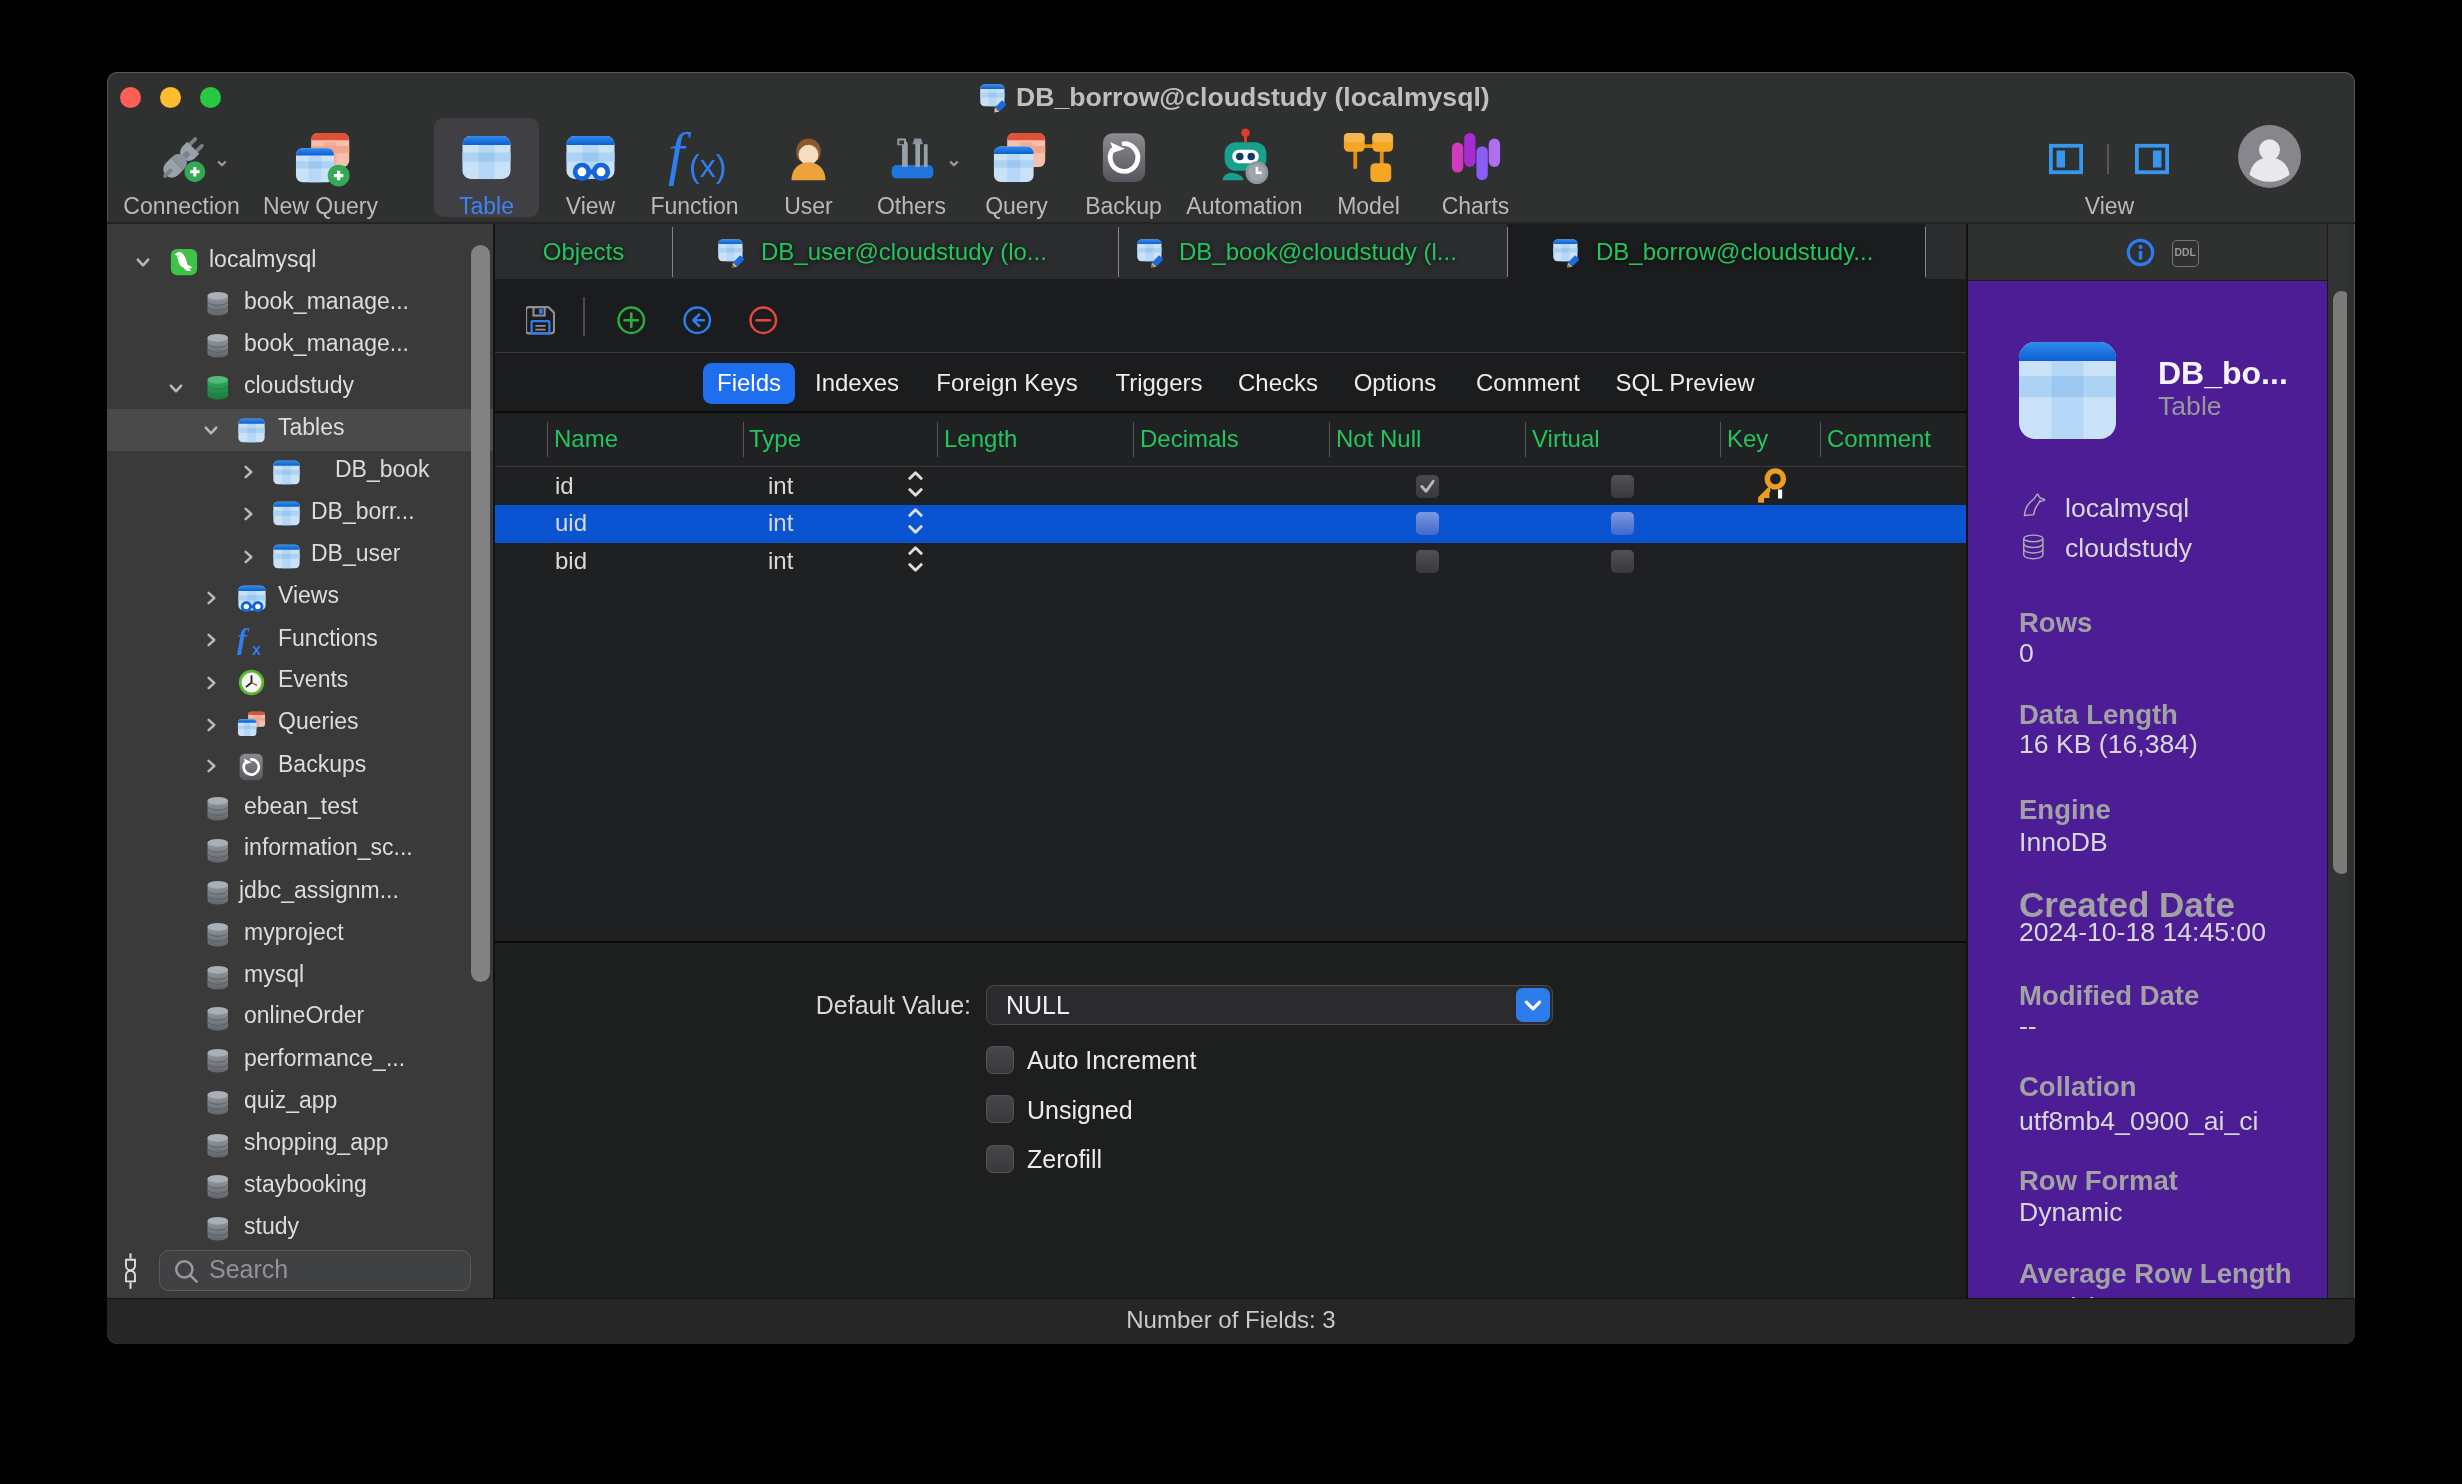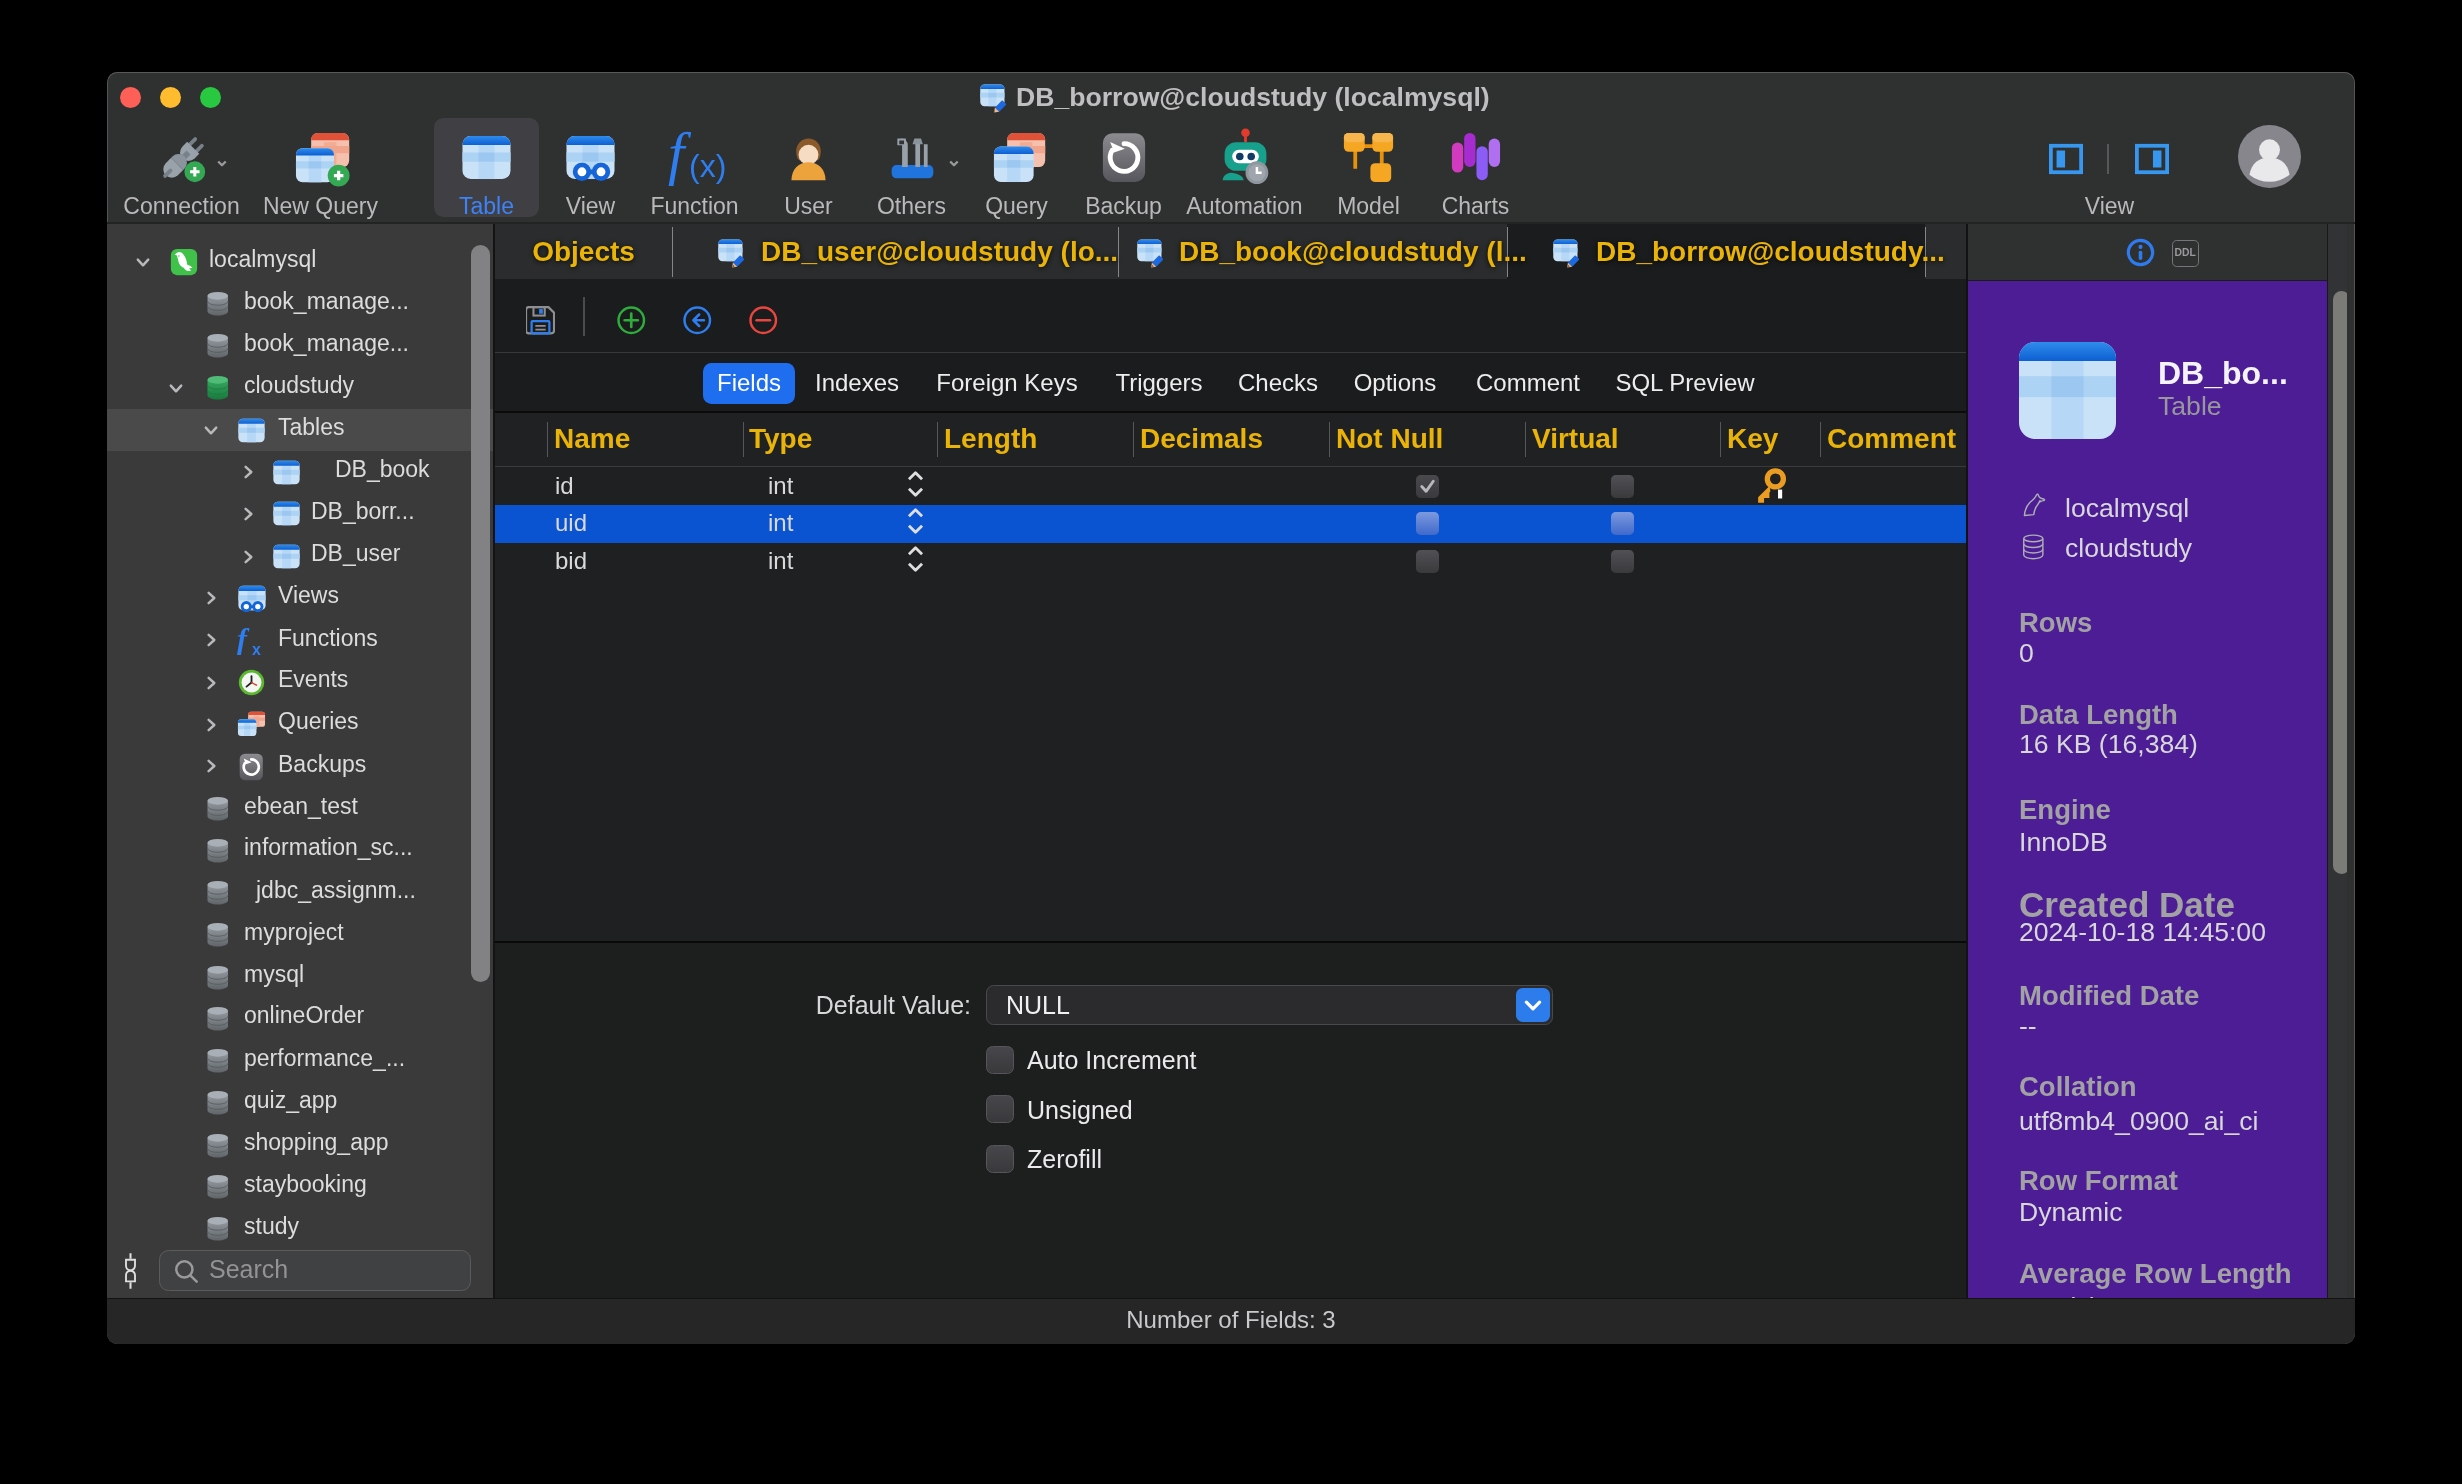--- a/index.html
+++ b/index.html
@@ -3,21 +3,21 @@
 <meta charset="utf-8">
 <style>
   html,body{margin:0;padding:0;}
   body{width:2462px;height:1485px;background:#000;font-family:"Liberation Sans",sans-serif;position:relative;overflow:hidden;}
   .abs{position:absolute;}
   #win{position:absolute;left:107px;top:72px;width:2248px;height:1272px;background:#2f3030;border-radius:10.4px;overflow:hidden;box-shadow:inset 0 0 0 0.9px #59595b;}
   .lbl{color:#b9b9bb;font-size:23px;}
   .treelbl{color:#dcdcdd;font-size:23px;white-space:nowrap;}
   .chev{color:#a6a6a8;font-weight:bold;}
   svg{display:block;}
-  .hdrtxt{color:#eab308;font-size:28px;font-weight:bold;}
+  .hdrtxt{color:#22c55e;font-size:24px;}
   .celltxt{color:#d9d9da;font-size:24px;text-align:right;}
 </style>
 </head>
 <body>
 <svg width="0" height="0" style="position:absolute">
 <defs>
 <linearGradient id="gTblTop" x1="0" y1="0" x2="0" y2="1">
         <stop offset="0" stop-color="#2f8ceb"></stop>
         <stop offset="1" stop-color="#0d5fd3"></stop>
       </linearGradient>
@@ -435,21 +435,21 @@
         <svg width="27.5" height="29" viewBox="0 0 64 68">
           <use href="#sCylGray" width="64" height="64" y="2"></use>
         </svg>
       </div>
     <div class="abs treelbl" style="left:137px;top:610px;">information_sc...</div>
     <div class="abs" style="left:97px;top:654px;">
         <svg width="27.5" height="29" viewBox="0 0 64 68">
           <use href="#sCylGray" width="64" height="64" y="2"></use>
         </svg>
       </div>
-    <div class="abs treelbl" style="left:149px;top:653px;">jdbc_assignm...</div>
+    <div class="abs treelbl" style="left:132px;top:653px;">jdbc_assignm...</div>
     <div class="abs" style="left:97px;top:696px;">
         <svg width="27.5" height="29" viewBox="0 0 64 68">
           <use href="#sCylGray" width="64" height="64" y="2"></use>
         </svg>
       </div>
     <div class="abs treelbl" style="left:137px;top:695px;">myproject</div>
     <div class="abs" style="left:97px;top:739px;">
         <svg width="27.5" height="29" viewBox="0 0 64 68">
           <use href="#sCylGray" width="64" height="64" y="2"></use>
         </svg>

